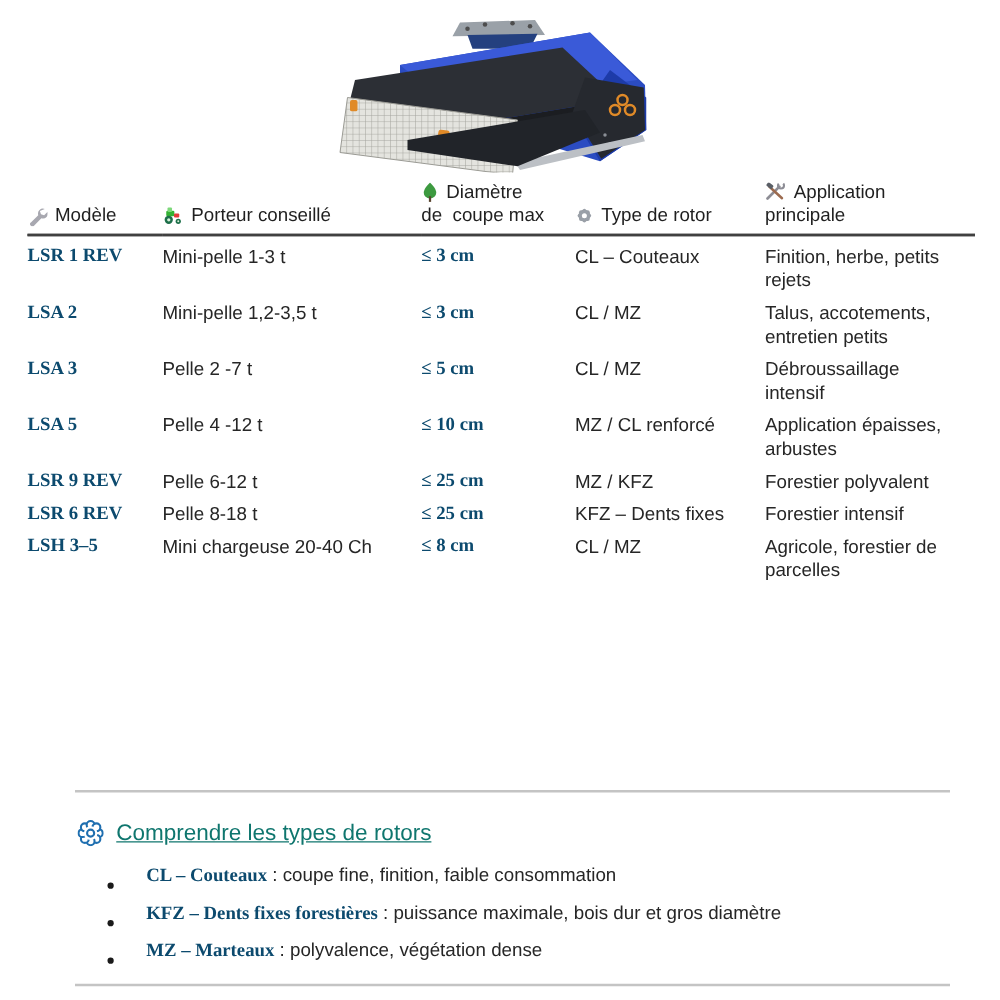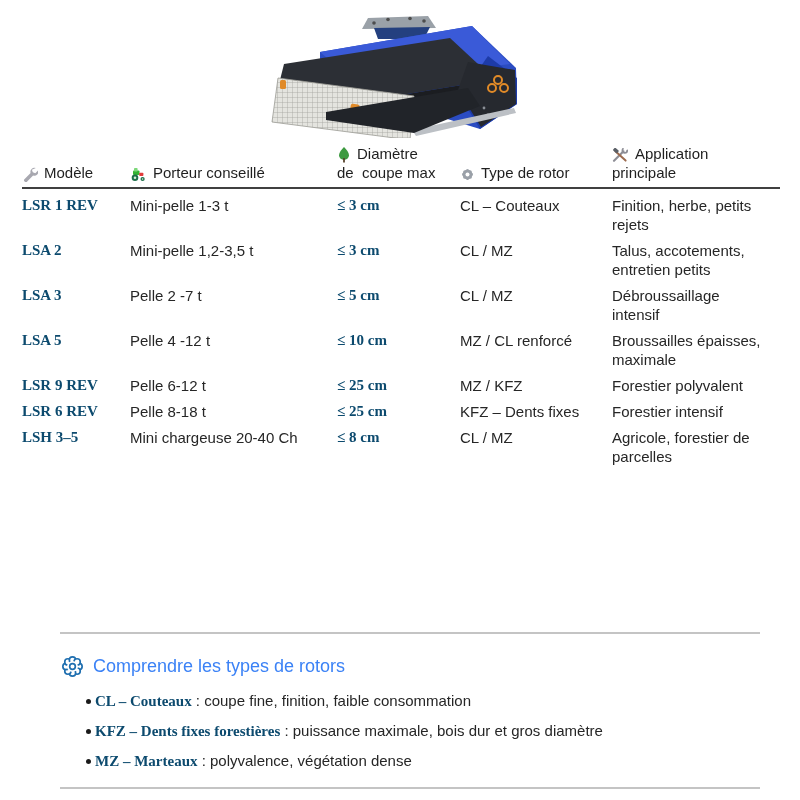--- a/index.html
+++ b/index.html
@@ -9,31 +9,31 @@
   
   .machine{position:absolute;left:262px;top:12px;width:270px;height:126px;}
 
   
   .spec{position:absolute;left:22px;top:144px;width:758px;border-collapse:collapse;table-layout:fixed;
         font-size:15px;line-height:19px;color:#262626;}
   .spec th{font-weight:400;text-align:left;vertical-align:bottom;border-bottom:2px solid #404040;
            padding:0 6px 5px 0;color:#1f1f1f;}
   .spec td{vertical-align:top;padding:7px 10px 0 0;}
   .b{font-weight:700;color:#0c4a6e;font-family:Liberation Serif, serif;}
-  .hline{display:flex;align-items:flex-end;gap:6px;white-space:nowrap;}
+  .hline{display:flex;align-items:center;gap:6px;white-space:nowrap;}
   .ic{display:inline-flex;flex:0 0 auto;}
 
   
   .rotor-section{position:absolute;left:60px;top:632px;width:700px;}
   .sep{height:0;border-top:2px solid #c4c4c4;}
   .rotor-head{display:flex;align-items:center;gap:10px;margin:22px 0 14px 2px;
-              color:#3b82f6;font-size:18px;font-weight:400;}
+              color:#0f766e;font-size:18px;font-weight:400;text-decoration:underline;}
   .rotor-head h2{margin:0;font-size:18px;font-weight:400;}
   .rotor-list{list-style:none;margin:0 0 0 0;padding:0 0 0 26px;}
-  .rotor-list li{display:flex;align-items:flex-start;gap:4px;margin-bottom:10px;font-size:15px;line-height:20px;}
+  .rotor-list li{display:flex;align-items:flex-end;gap:26px;margin-bottom:10px;font-size:15px;line-height:20px;}
   .dot{flex:0 0 auto;width:5px;height:5px;border-radius:50%;background:#1a1a1a;margin-top:8px;}
   .sep-bottom{margin-top:16px;}
 </style>
 </head>
 <body>
 
 <div class="page">
 
   <div class="machine">
     <svg width="270" height="126" viewBox="0 0 270 126">
@@ -181,21 +181,21 @@
         <td>Pelle 2 -7 t</td>
         <td class="b">≤ 5 cm</td>
         <td>CL / MZ</td>
         <td>Débroussaillage intensif</td>
       </tr>
       <tr>
         <td class="b">LSA 5</td>
         <td>Pelle 4 -12 t</td>
         <td class="b">≤ 10 cm</td>
         <td>MZ / CL renforcé</td>
-        <td>Broussailles épaisses, maximale</td>
+        <td>Application épaisses, arbustes</td>
       </tr>
       <tr>
         <td class="b">LSR 9 REV</td>
         <td>Pelle 6-12 t</td>
         <td class="b">≤ 25 cm</td>
         <td>MZ / KFZ</td>
         <td>Forestier polyvalent</td>
       </tr>
       <tr>
         <td class="b">LSR 6 REV</td>

